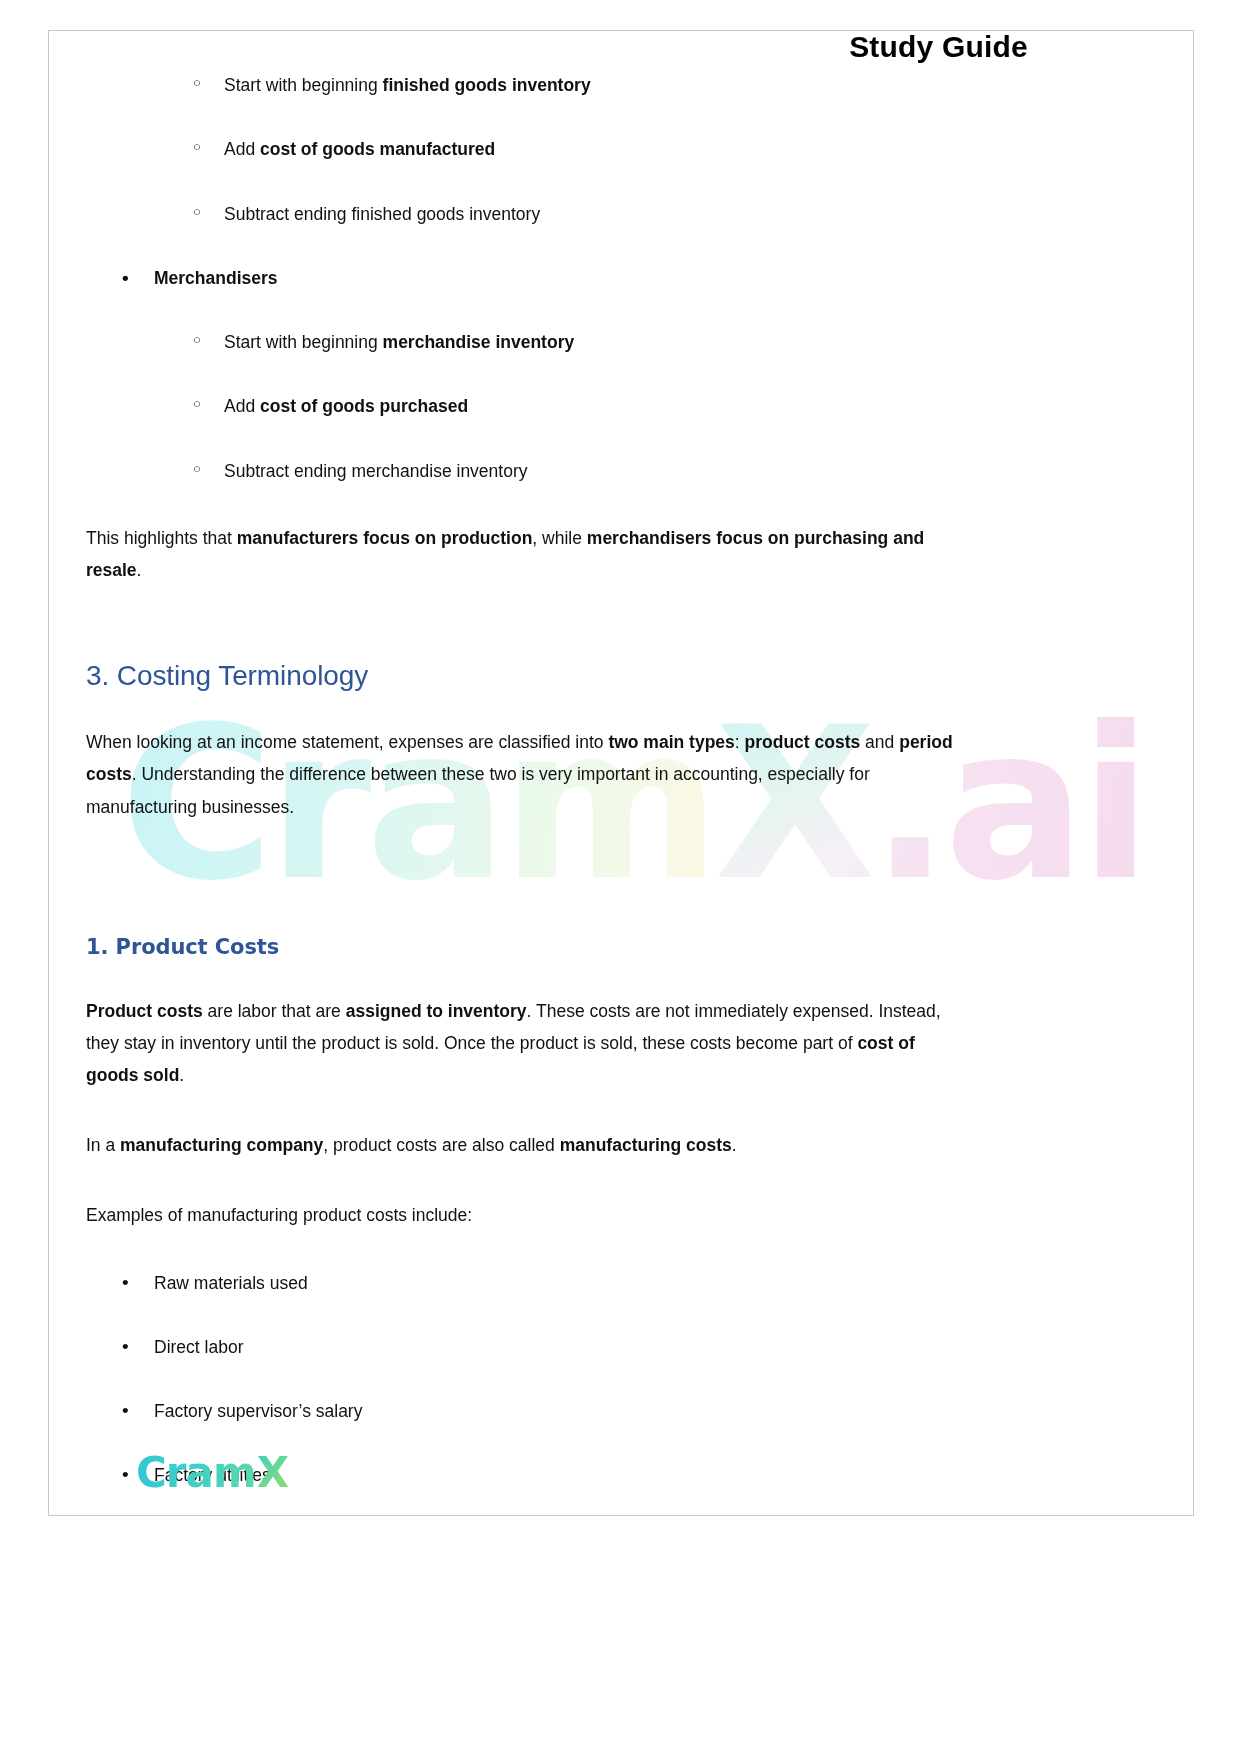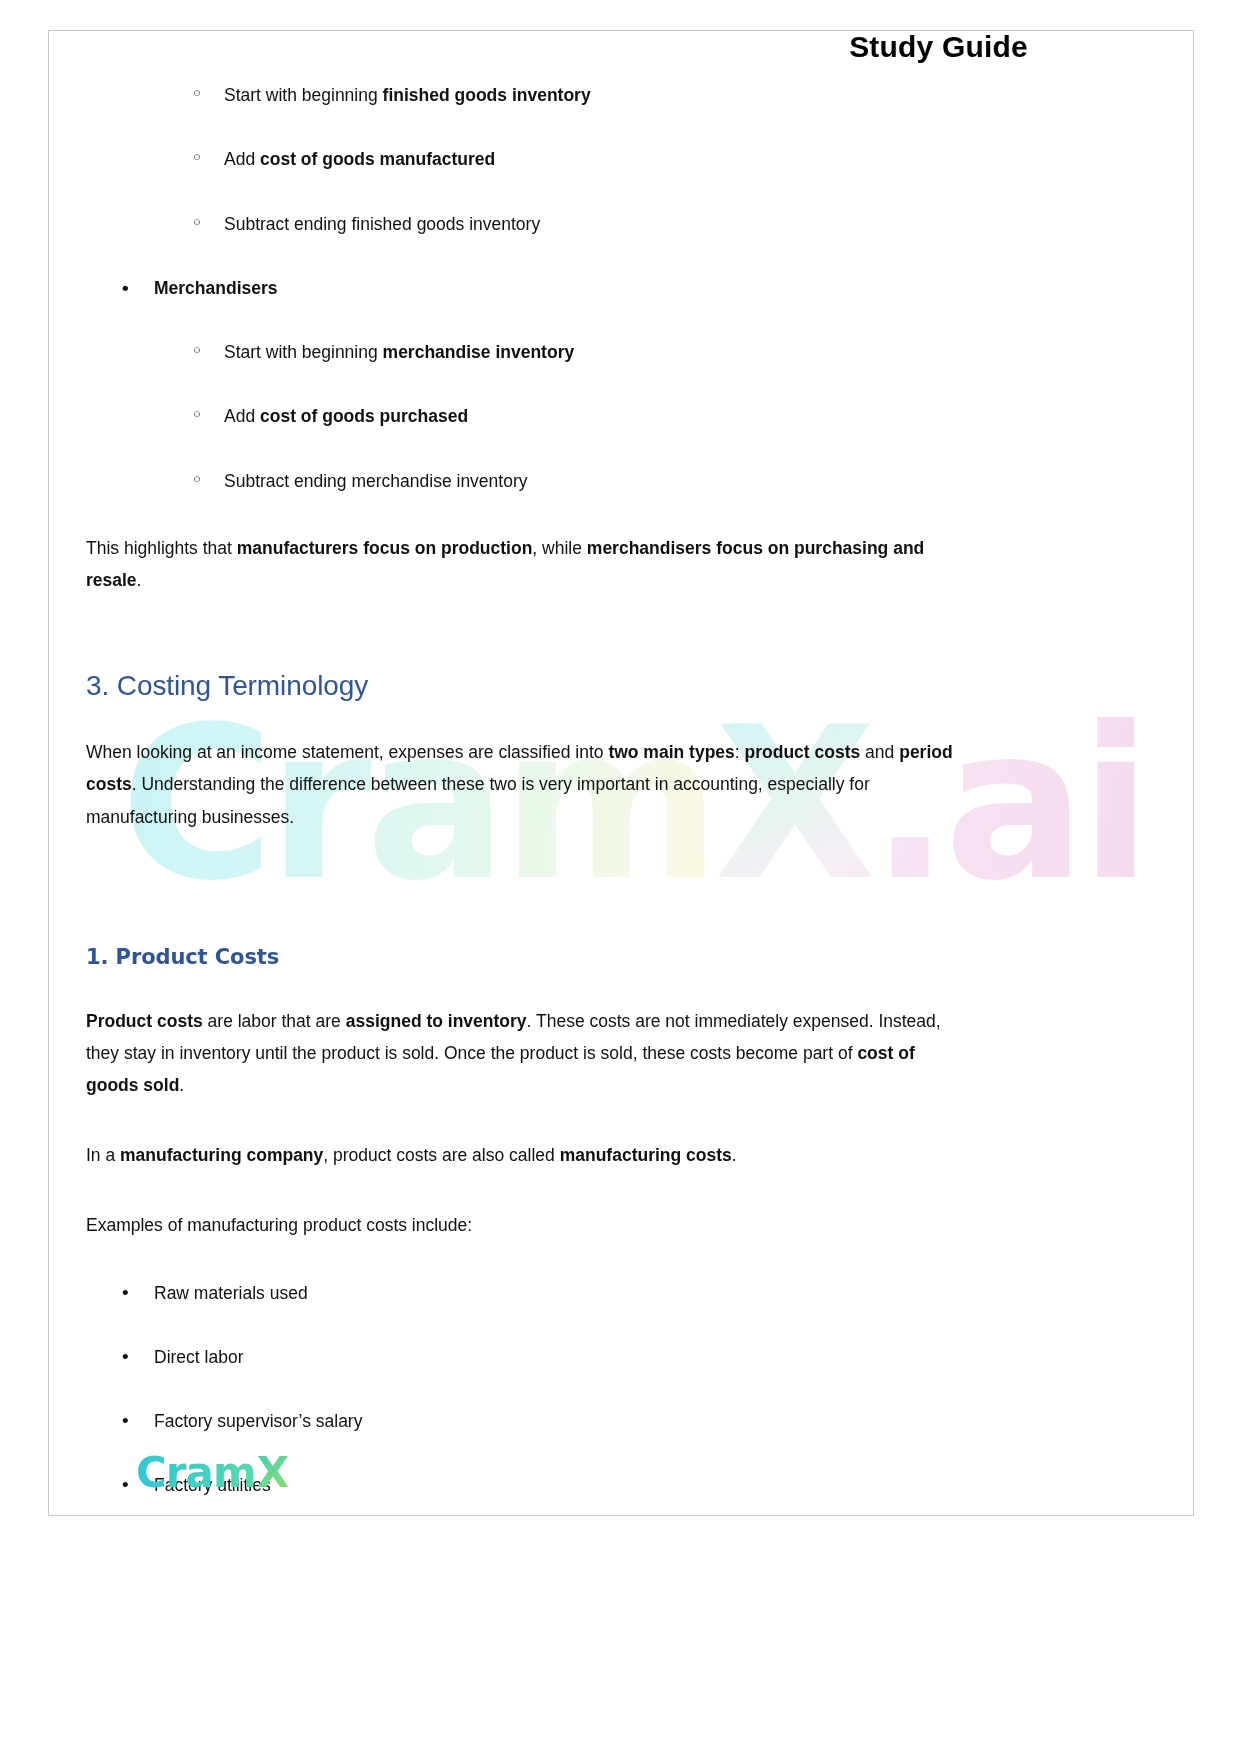--- a/index.html
+++ b/index.html
@@ -39,21 +39,21 @@
   }
 
   
   .doc-header {
     text-align: right;
     padding-right: 38px;
     font-size: 30px;
     font-weight: bold;
     color: #000000;
     letter-spacing: 0.2px;
-    margin-bottom: 18px;
+    margin-bottom: 8px;
   }
 
   
   .watermark {
     position: absolute;
     left: 120px;
     top: 700px;
     width: 1000px;
     height: 260px;
     z-index: 1;

